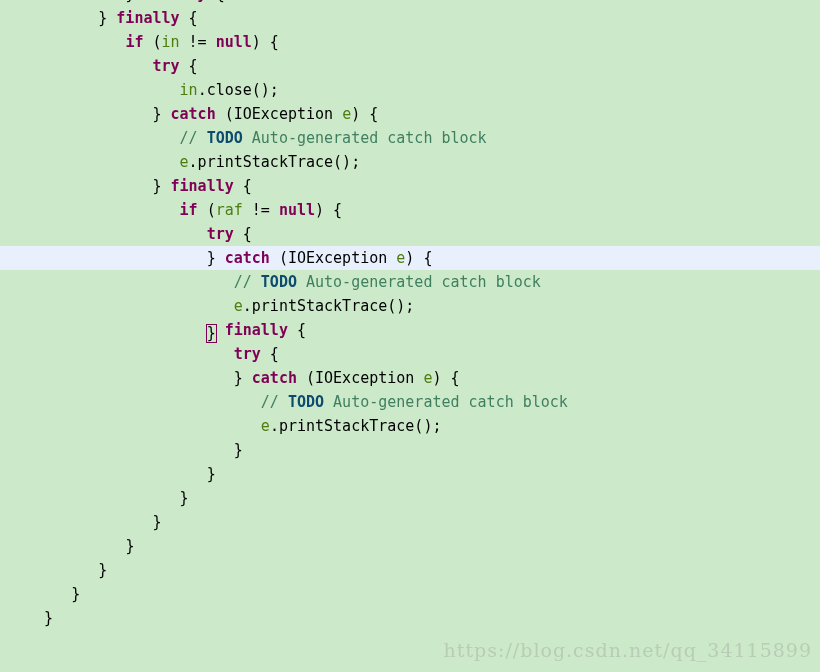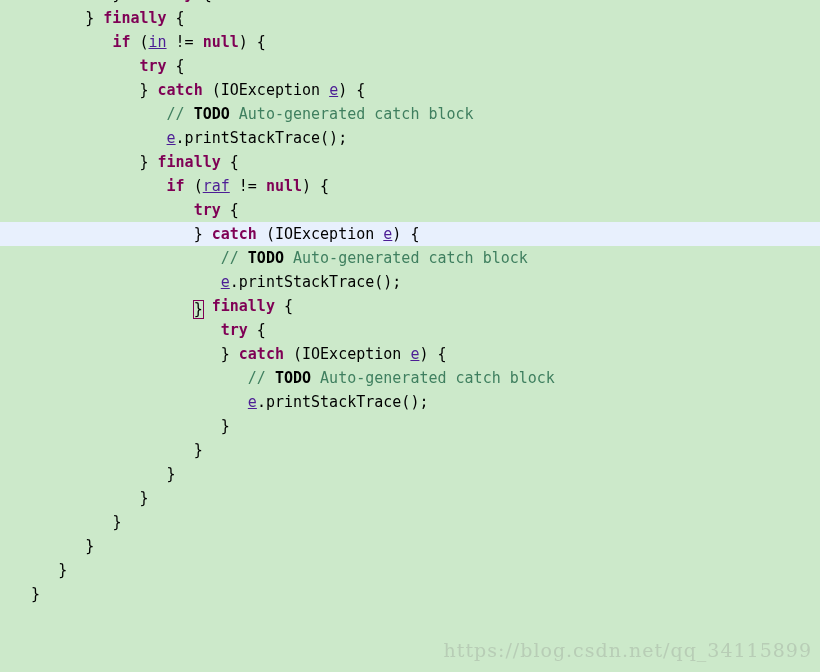--- a/index.html
+++ b/index.html
@@ -22,36 +22,36 @@
     position: absolute;
     left: 0;
     top: -18px;
     width: 820px;
   }
   .code-line {
     position: relative;
     height: 24px;
     line-height: 24px;
     white-space: pre;
-    padding-left: 4px;
+    padding-left: 17px;
     color: #000000;
   }
   .code-line.current {
     background: #e8f0fd;
   }
   .code-line .ln-inner {
     position: relative;
     display: block;
     padding-left: 0px;
   }
   
   .kw        { color: #7f0055; font-weight: bold; }
   .cmt       { color: #3f7f5f; }
-  .todo      { color: #000000; font-weight: bold; }
-  .var       { color: #4c1d95; text-decoration: underline; }
+  .todo      { color: #0c4a6e; font-weight: bold; }
+  .var       { color: #4d7c0f; }
   .plain     { color: #000000; }
   .punct     { color: #000000; }
   .bracket-match {
     outline: 1px solid #7f0055;
     outline-offset: 0px;
     display: inline-block;
     line-height: 17px;
     vertical-align: -3px;
   }
   .watermark {
@@ -68,20 +68,21 @@
 </style>
 </head>
 <body>
 
 <div id="editor">
   <div class="code-area" id="code-area">
       <div class="code-line"><span class="ln-inner"><span class="plain">            </span><span class="punct">}</span><span class="plain"> </span><span class="kw">finally</span><span class="plain"> </span><span class="punct">{</span></span></div>
       <div class="code-line"><span class="ln-inner"><span class="plain">         </span><span class="punct">}</span><span class="plain"> </span><span class="kw">finally</span><span class="plain"> </span><span class="punct">{</span></span></div>
       <div class="code-line"><span class="ln-inner"><span class="plain">            </span><span class="kw">if</span><span class="plain"> (</span><span class="var">in</span><span class="plain"> != </span><span class="kw">null</span><span class="plain">) {</span></span></div>
       <div class="code-line"><span class="ln-inner"><span class="plain">               </span><span class="kw">try</span><span class="plain"> {</span></span></div>
+      <div class="code-line"><span class="ln-inner"><span class="plain">                  </span><span class="var">in</span><span class="plain">.close();</span></span></div>
       <div class="code-line"><span class="ln-inner"><span class="plain">               </span><span class="punct">}</span><span class="plain"> </span><span class="kw">catch</span><span class="plain"> (IOException </span><span class="var">e</span><span class="plain">) {</span></span></div>
       <div class="code-line"><span class="ln-inner"><span class="plain">                  </span><span class="cmt">// </span><span class="todo">TODO</span><span class="cmt"> Auto-generated catch block</span></span></div>
       <div class="code-line"><span class="ln-inner"><span class="plain">                  </span><span class="var">e</span><span class="plain">.printStackTrace();</span></span></div>
       <div class="code-line"><span class="ln-inner"><span class="plain">               </span><span class="punct">}</span><span class="plain"> </span><span class="kw">finally</span><span class="plain"> {</span></span></div>
       <div class="code-line"><span class="ln-inner"><span class="plain">                  </span><span class="kw">if</span><span class="plain"> (</span><span class="var">raf</span><span class="plain"> != </span><span class="kw">null</span><span class="plain">) {</span></span></div>
       <div class="code-line"><span class="ln-inner"><span class="plain">                     </span><span class="kw">try</span><span class="plain"> {</span></span></div>
       <div class="code-line current"><span class="ln-inner"><span class="plain">                     </span><span class="punct">}</span><span class="plain"> </span><span class="kw">catch</span><span class="plain"> (IOException </span><span class="var">e</span><span class="plain">) {</span></span></div>
       <div class="code-line"><span class="ln-inner"><span class="plain">                        </span><span class="cmt">// </span><span class="todo">TODO</span><span class="cmt"> Auto-generated catch block</span></span></div>
       <div class="code-line"><span class="ln-inner"><span class="plain">                        </span><span class="var">e</span><span class="plain">.printStackTrace();</span></span></div>
       <div class="code-line"><span class="ln-inner"><span class="plain">                     </span><span class="punct bracket-match">}</span><span class="plain"> </span><span class="kw">finally</span><span class="plain"> {</span></span></div>

